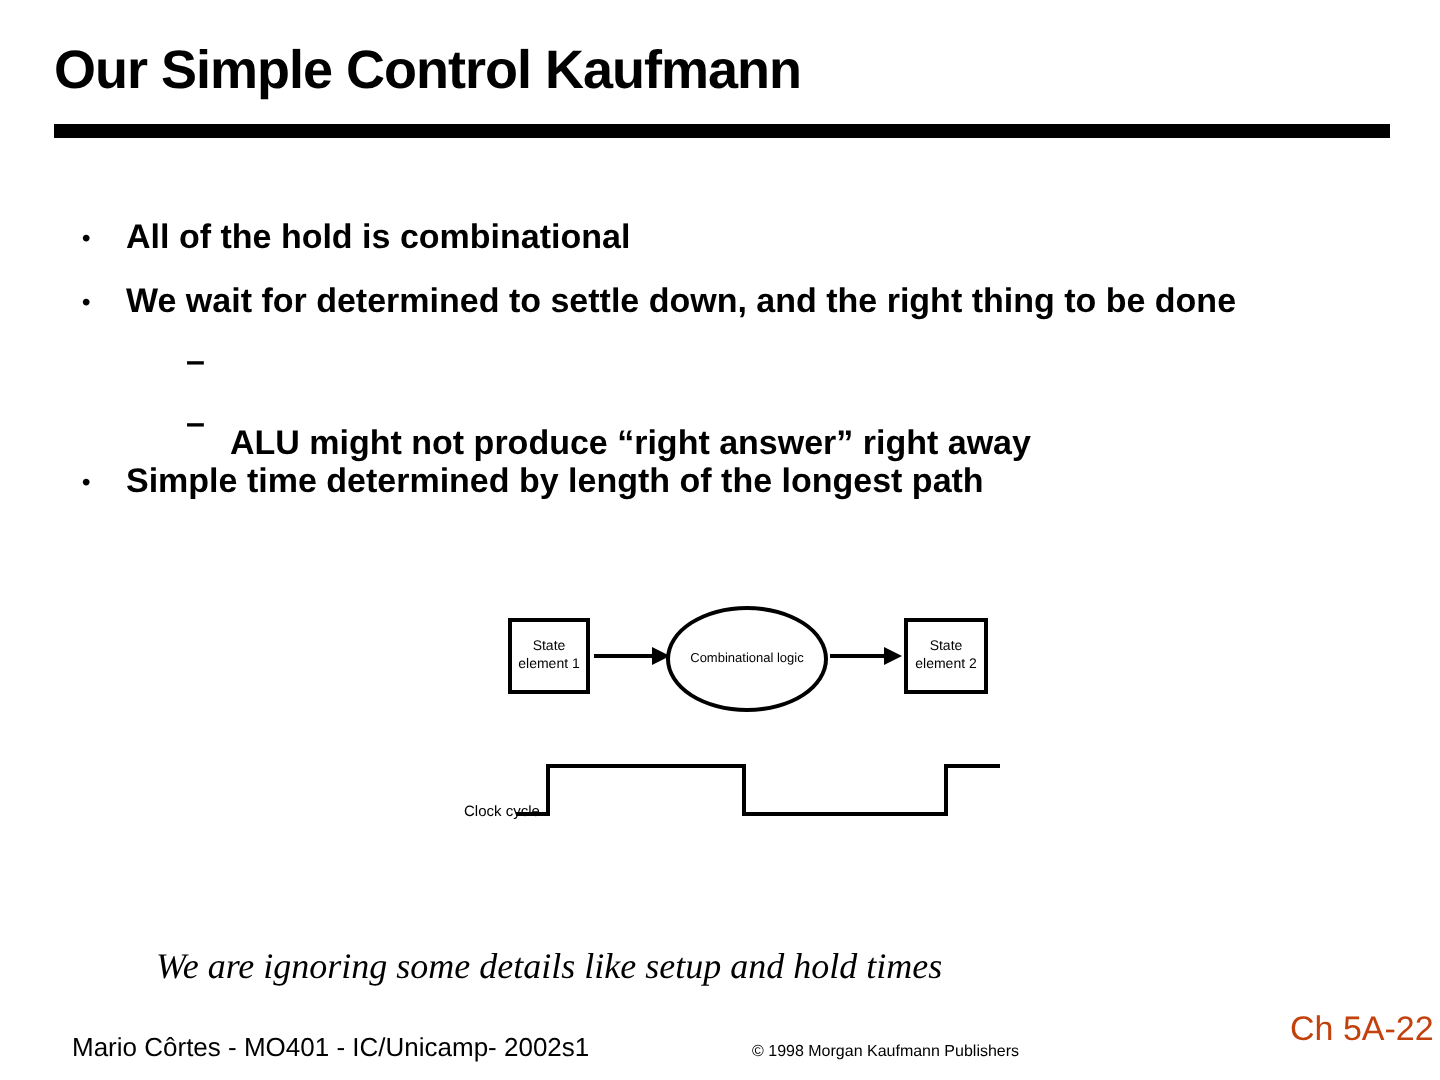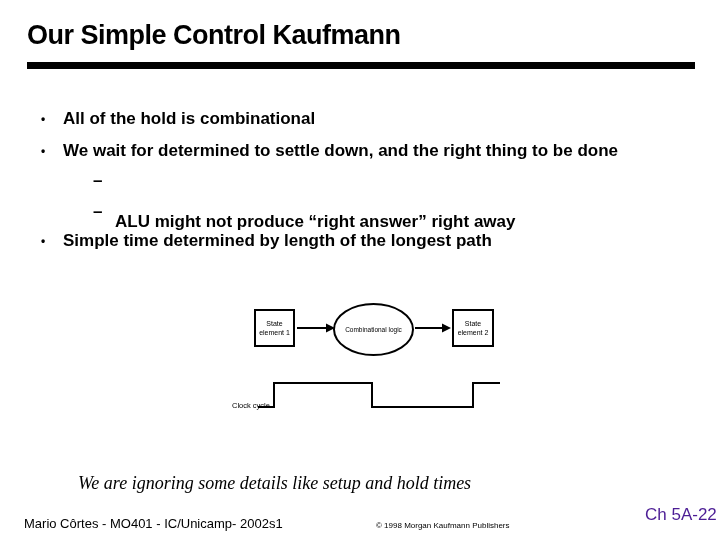--- a/index.html
+++ b/index.html
@@ -89,21 +89,21 @@
     top: 473px;
     font-family: "Liberation Serif", serif;
     font-weight: normal;
     font-style: italic;
     font-size: 18px;
     white-space: nowrap;
   }
   
   .footer-author {
     position: absolute;
-    left: 24px;
+    left: 36px;
     top: 516px;
     font-size: 13px;
     white-space: nowrap;
   }
   .footer-copyright {
     position: absolute;
     left: 376px;
     top: 521px;
     font-size: 8px;
     white-space: nowrap;
@@ -155,15 +155,15 @@
   <div id="se1" class="sbox">State element 1</div>
   <div id="comb">Combinational logic</div>
   <div id="se2" class="sbox">State element 2</div>
 
   <div class="clock-label">Clock cycle</div>
 
   <div class="note">We are ignoring some details like setup and hold times</div>
 
   <div class="footer-author">Mario Côrtes - MO401 - IC/Unicamp- 2002s1</div>
   <div class="footer-copyright">© 1998 Morgan Kaufmann Publishers</div>
-  <div class="page-number" style="color: #4c1d95;">Ch 5A-22</div>
+  <div class="page-number" style="color: #c2410c;">Ch 5A-22</div>
 
 </div>
 
 </body></html>

